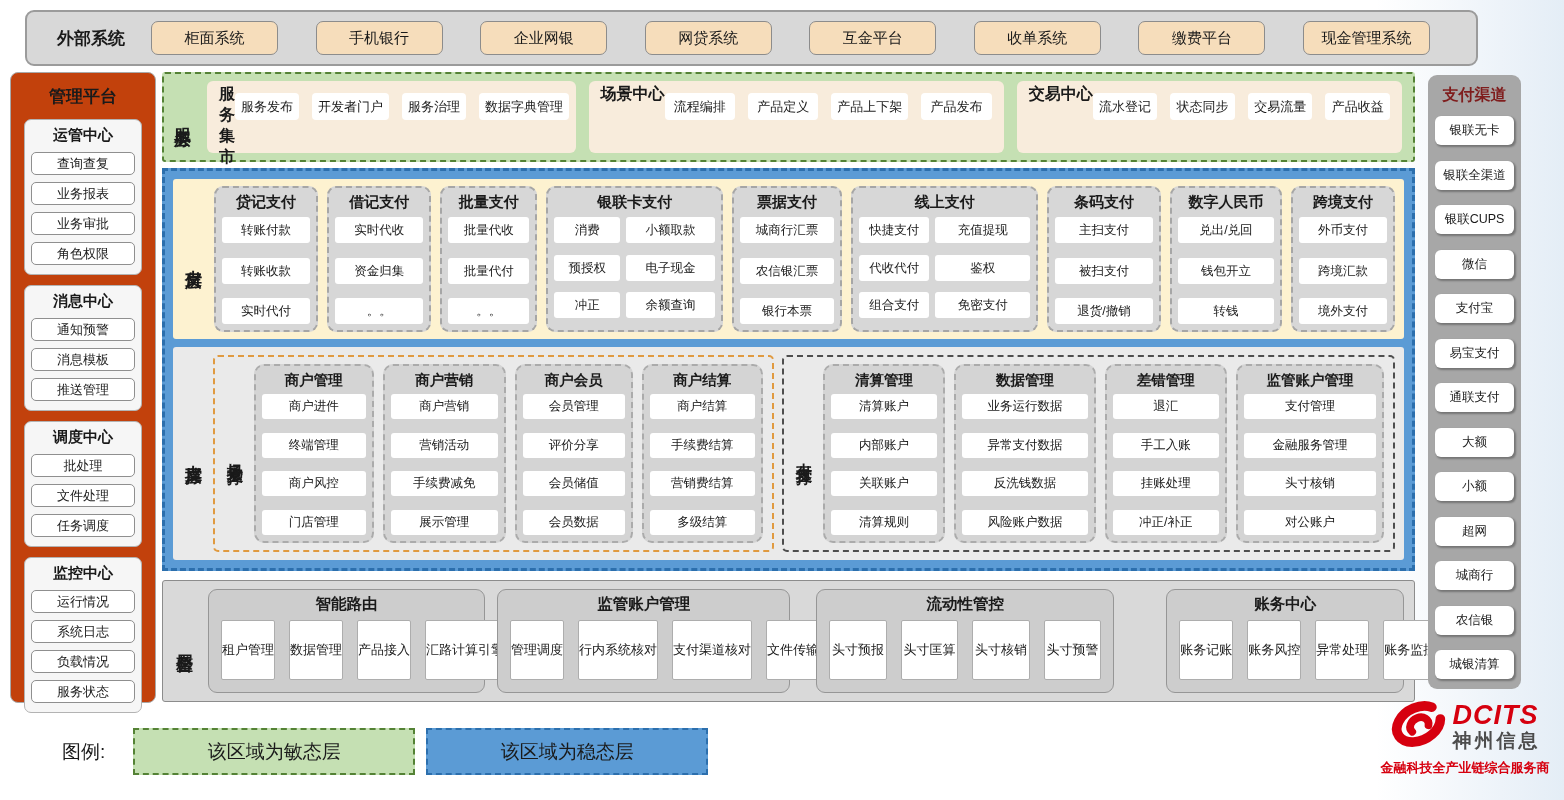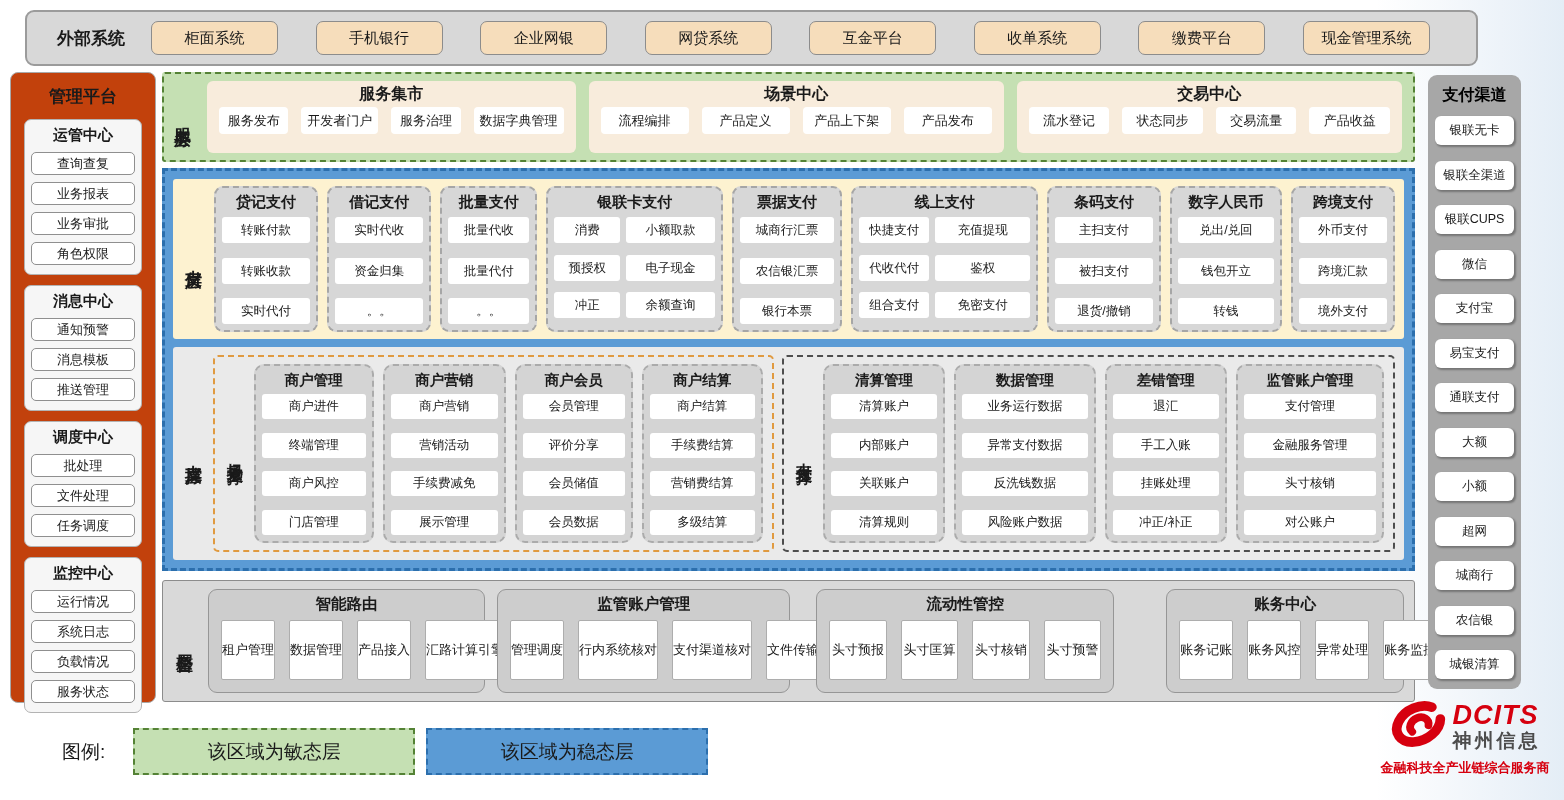--- a/index.html
+++ b/index.html
@@ -47,21 +47,21 @@
     font-weight:bold; font-size:17px; letter-spacing:2px;
     display:flex; align-items:center; justify-content:center; white-space:nowrap;
   }
 
   
   .service {
     position:absolute; left:162px; top:72px; width:1253px; height:90px;
     background:#c5e0b3; border:2px dashed #548235; border-radius:3px;
     display:flex; align-items:stretch; gap:13px; padding:7px 11px 7px 7px;
   }
-  .scenter { background:#f8ecdc; border-radius:6px; padding:3px 12px 24px; display:flex; flex-direction:column; min-width:0; }
+  .scenter { background:#f8ecdc; border-radius:6px; padding:3px 12px 24px; display:flex; flex-direction:row; min-width:0; }
   .scenter-title { font-weight:bold; font-size:16px; text-align:center; margin-bottom:2px; }
   .scenter-items { display:flex; gap:13px; flex:1; align-items:center; }
   .sbtn { background:#fff; border-radius:4px; height:27px; line-height:27px; text-align:center; font-size:13px; flex:1; padding:0 6px; white-space:nowrap; }
 
   
   .stable {
     position:absolute; left:162px; top:168px; width:1253px; height:403px;
     background:#5b9bd5; border:3px dashed #2c6fad;
     padding:8px; display:flex; flex-direction:column; gap:8px;
   }
@@ -90,21 +90,21 @@
   .imod-title { font-weight:bold; font-size:15.5px; text-align:center; margin:3px 0 5px; white-space:nowrap; }
   .igrid { flex:1; display:grid; grid-template-columns:1fr 1fr 1fr 1fr; gap:9px 14px; }
   .ibtn { background:#fff; border:1px solid #adadad; border-radius:2px; font-size:13px; display:flex; align-items:center; justify-content:center; white-space:nowrap; }
 
   
   .right {
     position:absolute; left:1428px; top:75px; width:93px; height:614px;
     background:#a7a7a7; border-radius:9px; padding:8px 7px 10px;
     display:flex; flex-direction:column;
   }
-  .right-title { color:#000000; font-weight:bold; font-size:16px; text-align:center; margin:2px 0 2px; white-space:nowrap; }
+  .right-title { color:#7f1d1d; font-weight:bold; font-size:16px; text-align:center; margin:2px 0 2px; white-space:nowrap; }
   .right-items { flex:1; display:flex; flex-direction:column; justify-content:space-between; padding-top:8px; }
   .cbtn {
     background:#fff; border-radius:6px; height:29px; line-height:29px; text-align:center;
     font-size:12.5px; box-shadow:1.5px 1.5px 2px rgba(0,0,0,0.3); white-space:nowrap;
   }
 
   
   .legend { position:absolute; left:62px; top:728px; display:flex; align-items:center; }
   .legend-label { font-size:19px; margin-right:28px; }
   .legend-box { width:282px; height:47px; line-height:44px; text-align:center; font-size:19px; }

